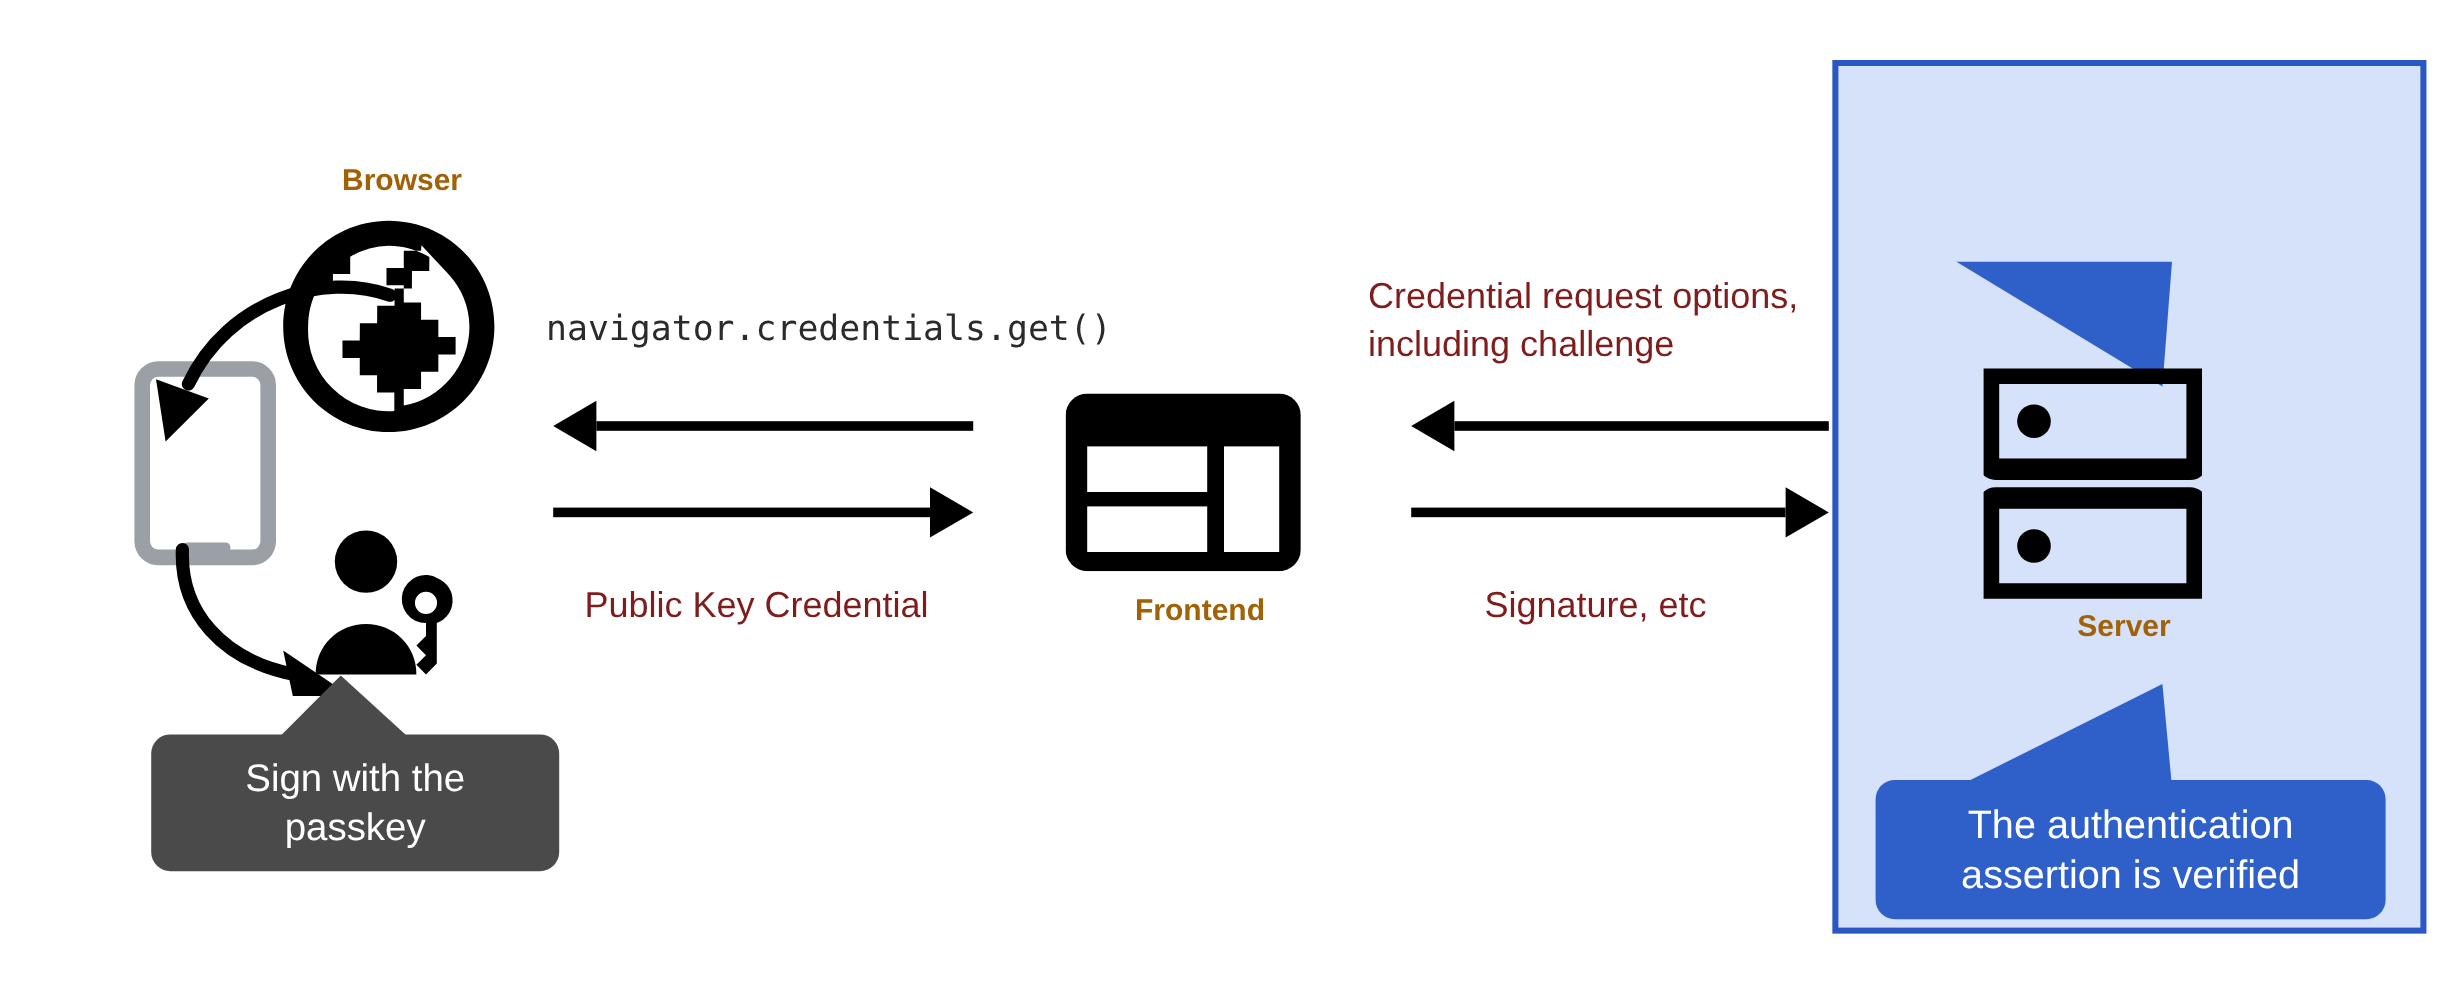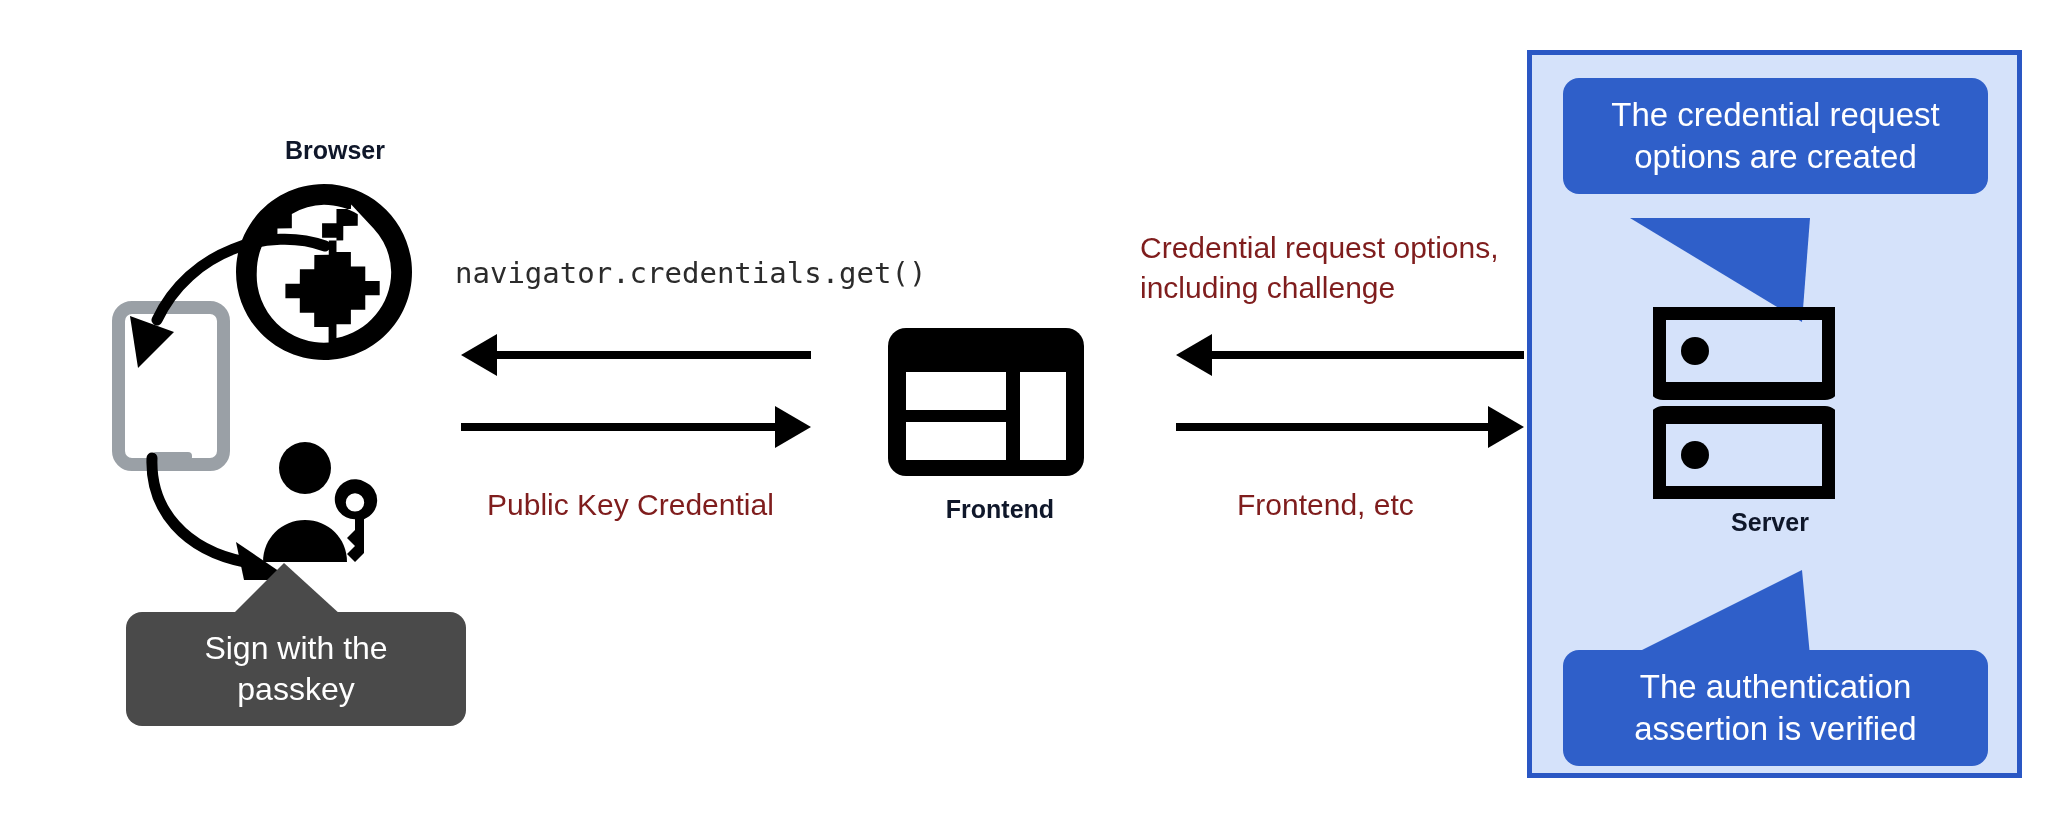--- a/index.html
+++ b/index.html
@@ -32,21 +32,21 @@
   }
 
   
   .label {
     color: #7f1d1d;
     font-size: 30px;
     line-height: 1.32;
     white-space: pre;
   }
   .label-bold {
-    color: #0f172a;
+    color: #a16207;
     font-size: 25px;
     font-weight: 700;
     white-space: pre;
     text-align: center;
   }
   .label-mono {
     color: #2b2b2b;
     font-family: "DejaVu Sans Mono", "Liberation Mono", monospace;
     font-size: 29px;
     white-space: pre;
@@ -182,27 +182,25 @@
   </svg>
   <div class="abs label-bold" id="label-frontend">Frontend</div>
 
   <div class="arrow-line" id="arrow-cro-line"></div>
   <div class="arrow-head left" id="arrow-cro-head"></div>
   <div class="abs label" id="label-cred-req-options">Credential request options,
 including challenge</div>
 
   <div class="arrow-line" id="arrow-sig-line"></div>
   <div class="arrow-head right" id="arrow-sig-head"></div>
-  <div class="abs label" id="label-signature-etc">Frontend, etc</div>
+  <div class="abs label" id="label-signature-etc">Signature, etc</div>
 
   <svg class="abs" style="left:1630px; top:218px;" width="220" height="110" viewBox="0 0 220 110">
     <polygon points="0,0 180,0 172,104" fill="#2f5fc9"></polygon>
   </svg>
-  <div class="bubble bubble-blue" id="bubble-credential-options">The credential request
-options are created</div>
 
   <svg class="abs" style="left:1653px; top:307px;" width="182" height="192" viewBox="0 0 91 96">
     <rect x="2" y="2" width="87" height="40" rx="3" fill="none" stroke="#000000" stroke-width="9"></rect>
     <circle cx="21" cy="22" r="7" fill="#000000"></circle>
     <rect x="2" y="54" width="87" height="40" rx="3" fill="none" stroke="#000000" stroke-width="9"></rect>
     <circle cx="21" cy="74" r="7" fill="#000000"></circle>
   </svg>
   <div class="abs label-bold" id="label-server">Server</div>
 
   <svg class="abs" style="left:1630px; top:570px;" width="220" height="90" viewBox="0 0 220 90">

